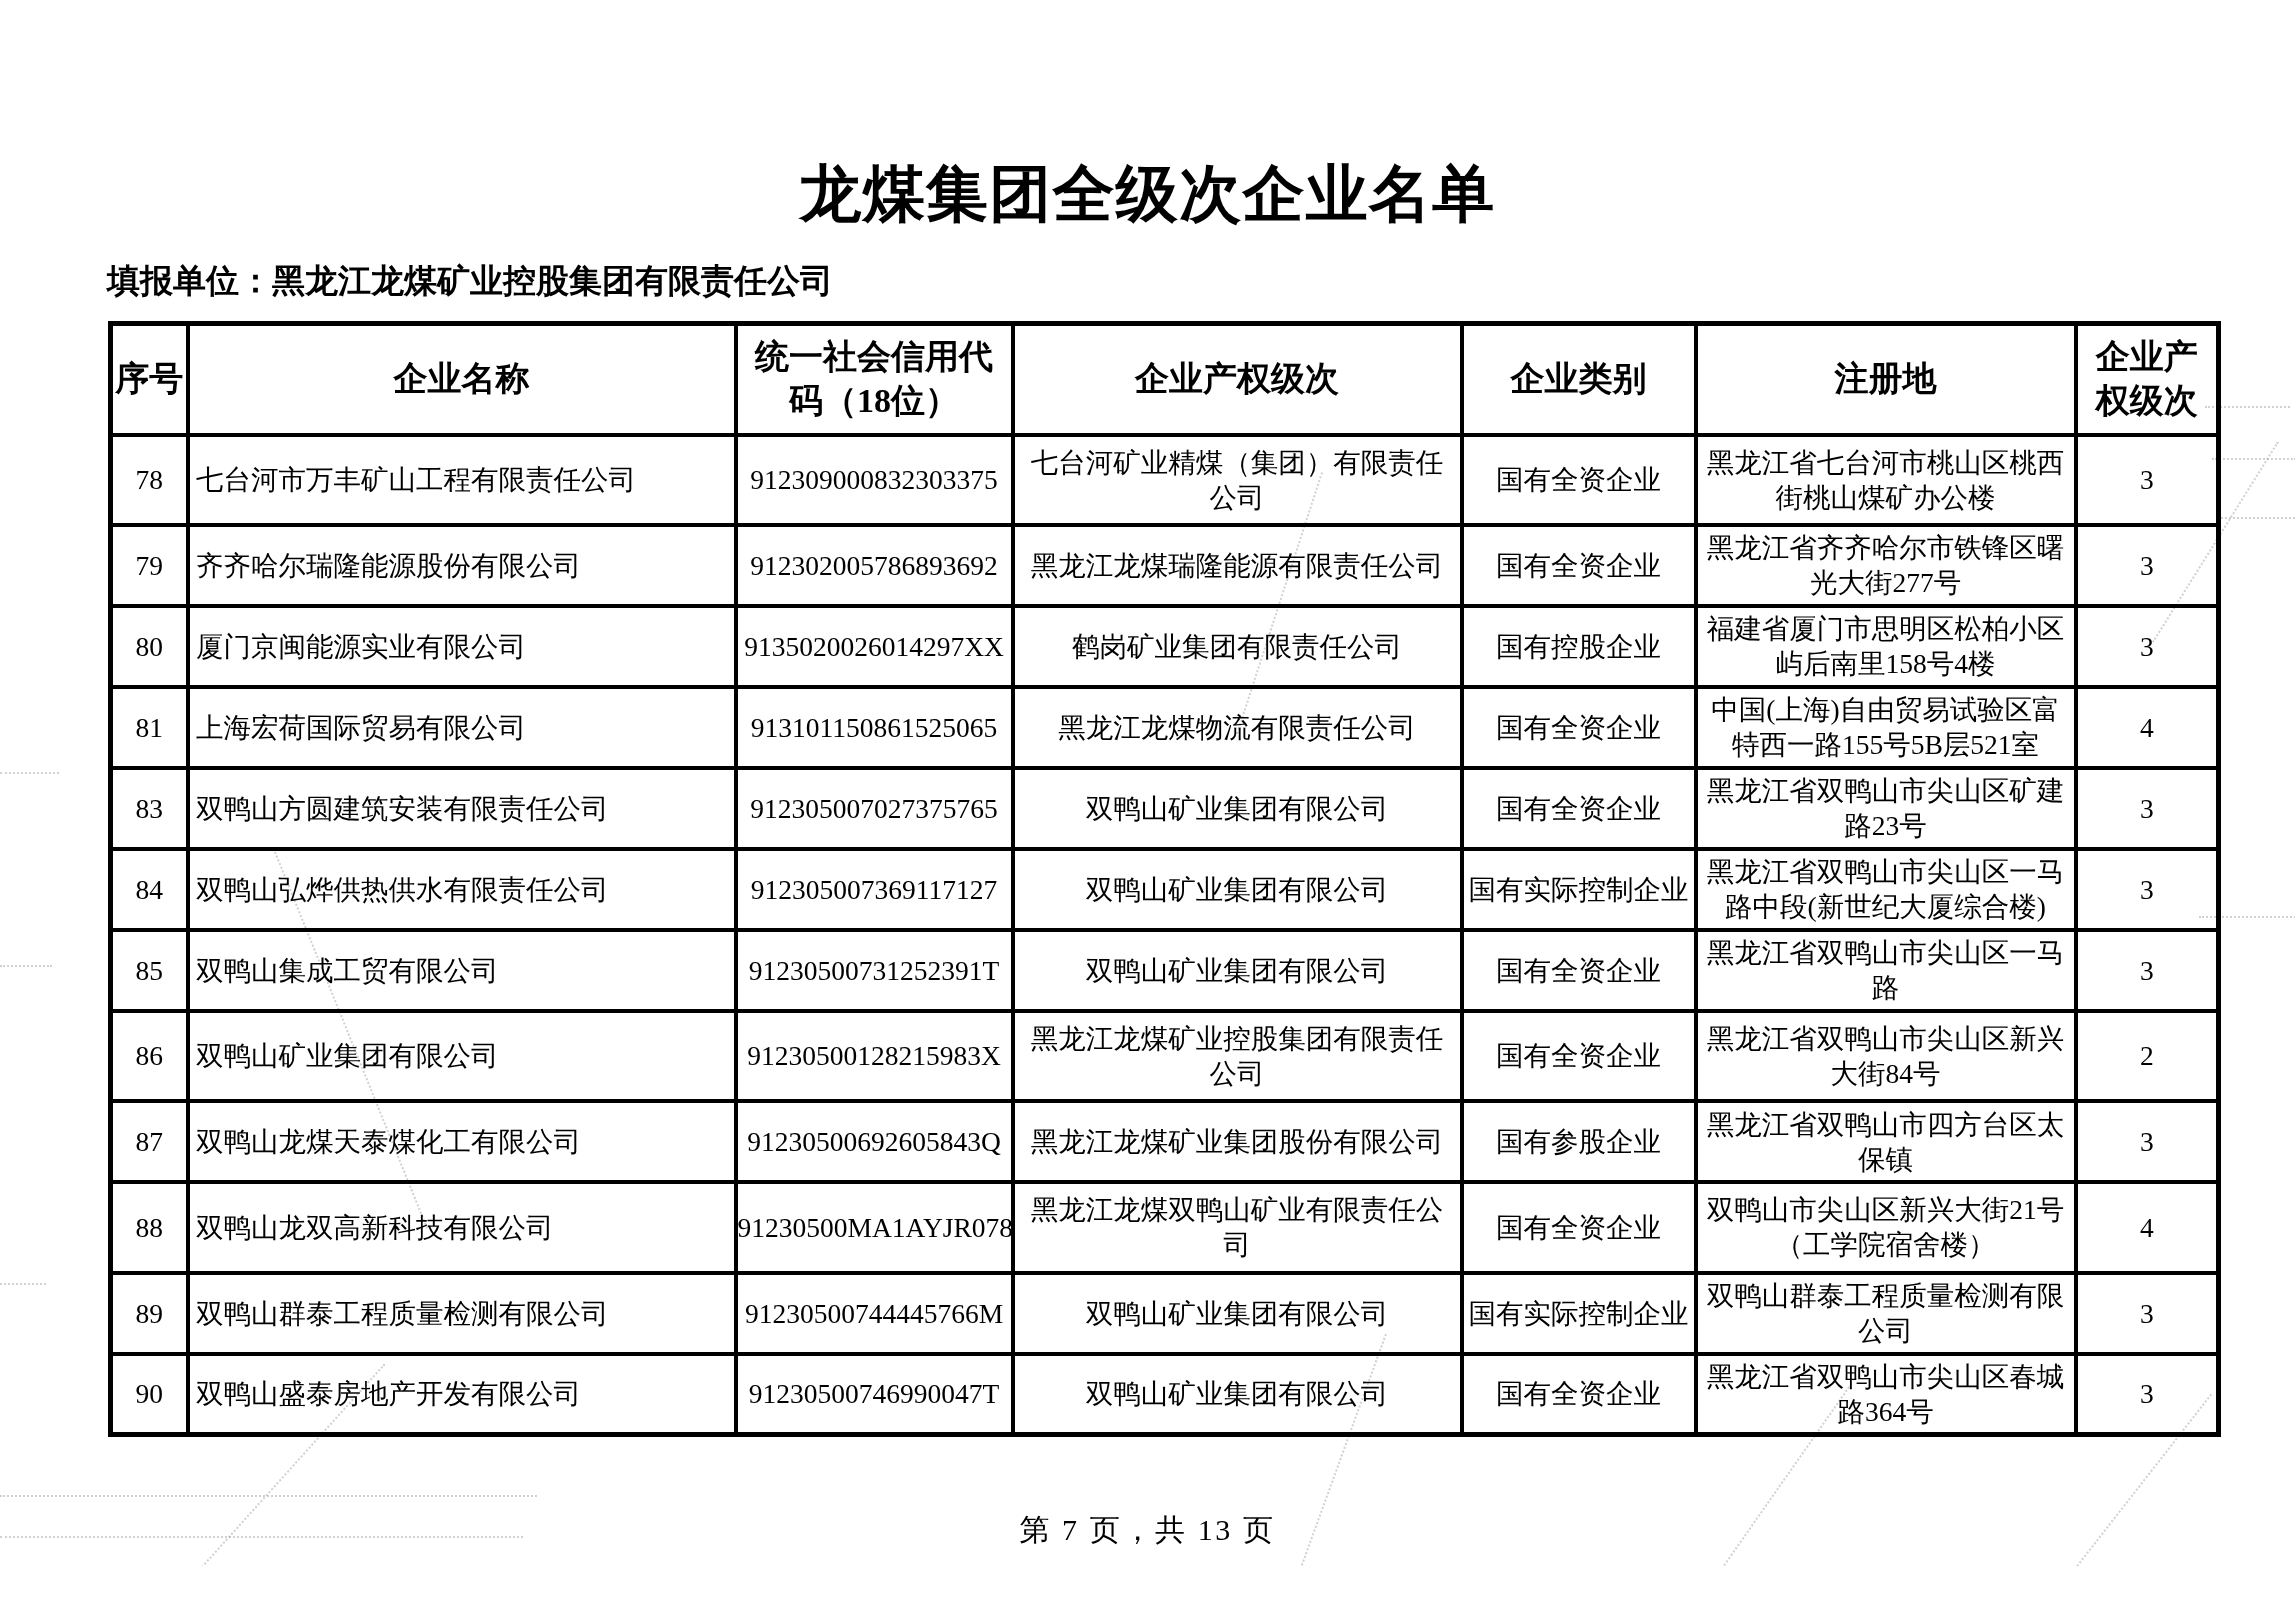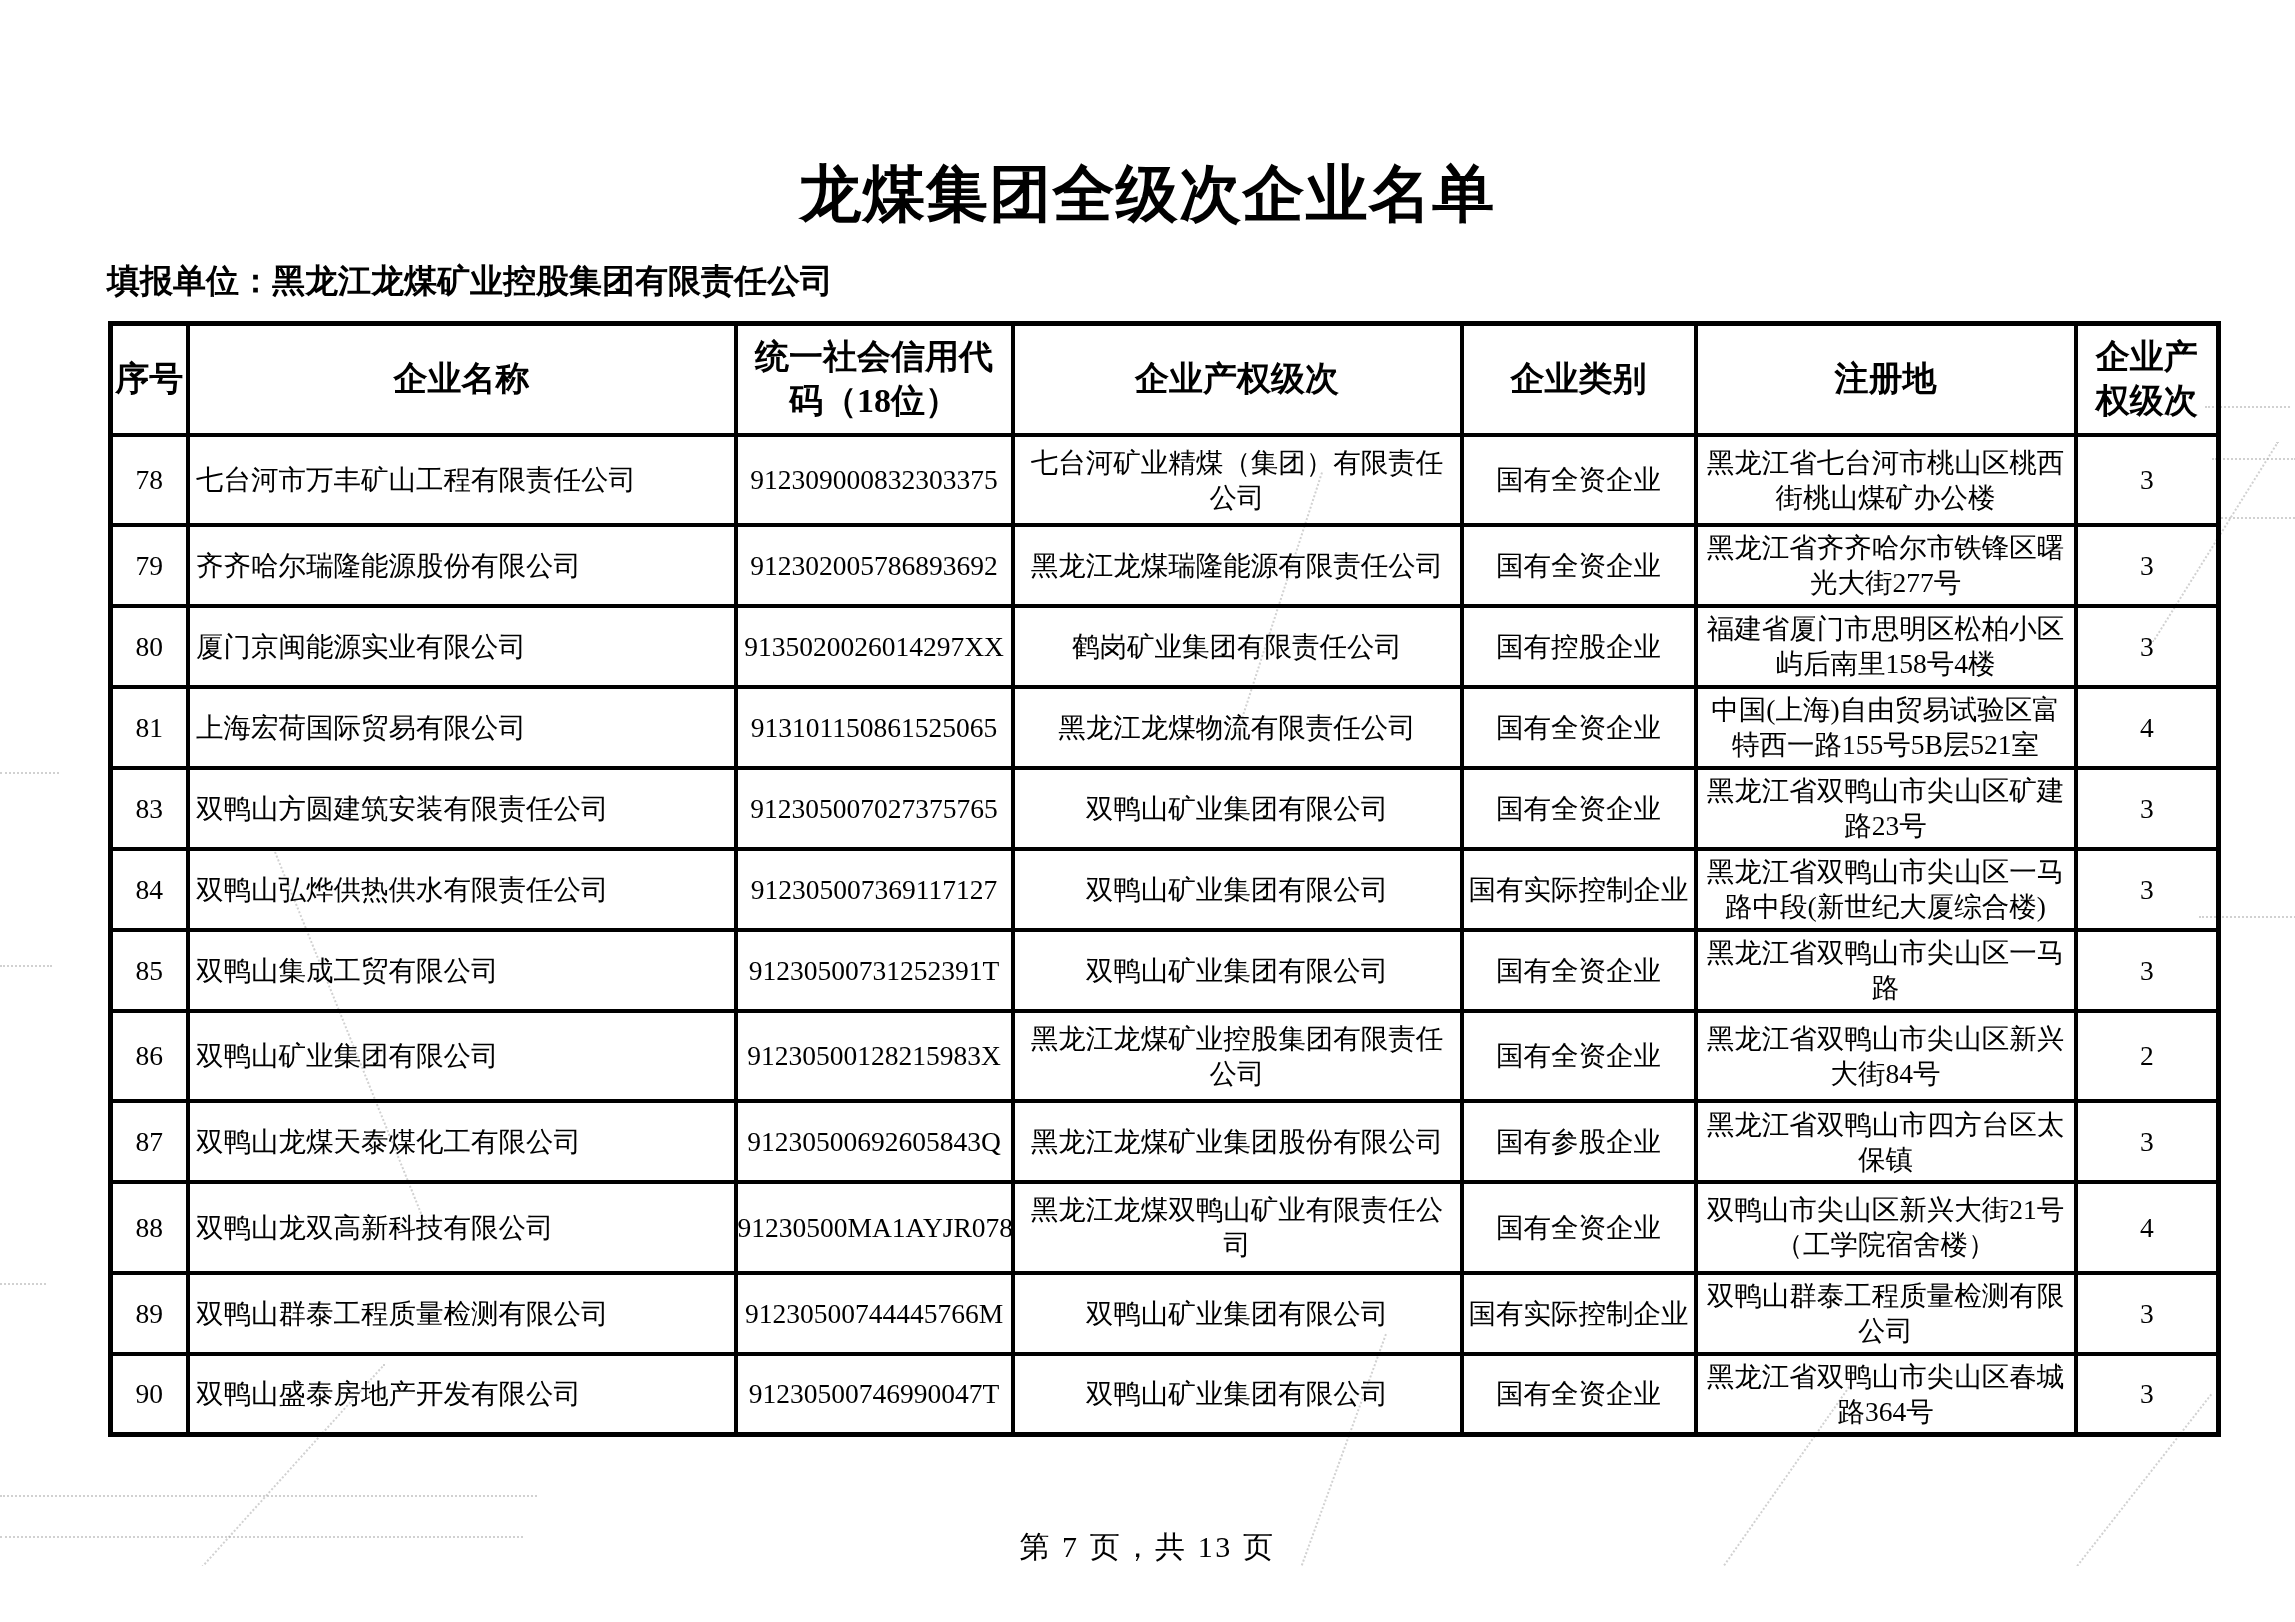--- a/index.html
+++ b/index.html
@@ -66,21 +66,20 @@
   td.c-code{text-align:center;letter-spacing:0;margin-left:10px;}
   td.c-investor{padding:8px;}
   td.c-location{padding:0 1.3px;}
   
   .page-footer{
     position:absolute;
     top:1510px; left:0; width:100%;
     text-align:center;
     font-size:30px;
     letter-spacing:2.6px;
-    margin-top:17px;
   }
   
   .wm{position:absolute;left:0;top:0;width:100%;height:100%;pointer-events:none;}
   .wm span{
     position:absolute;
     border-top:2px dotted #9a9a9a;
     opacity:.45;
     transform-origin:left center;
   }
 </style>

